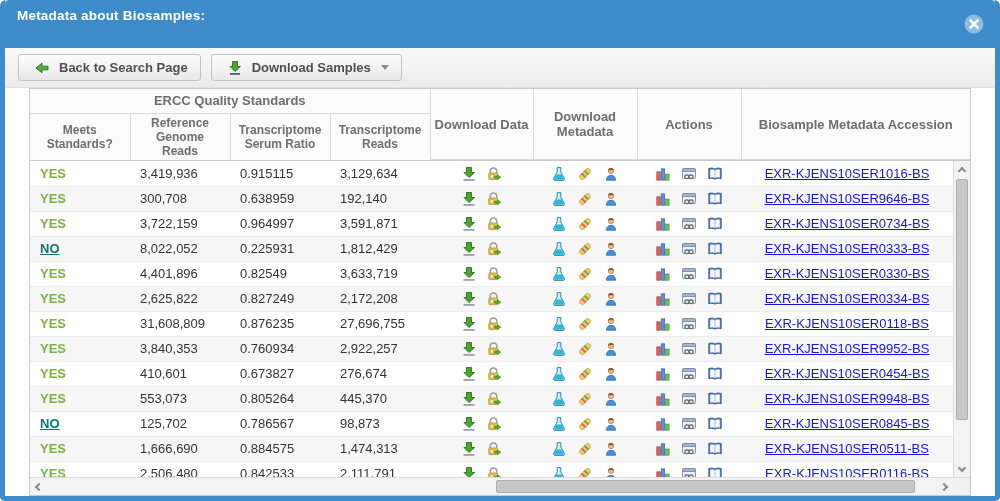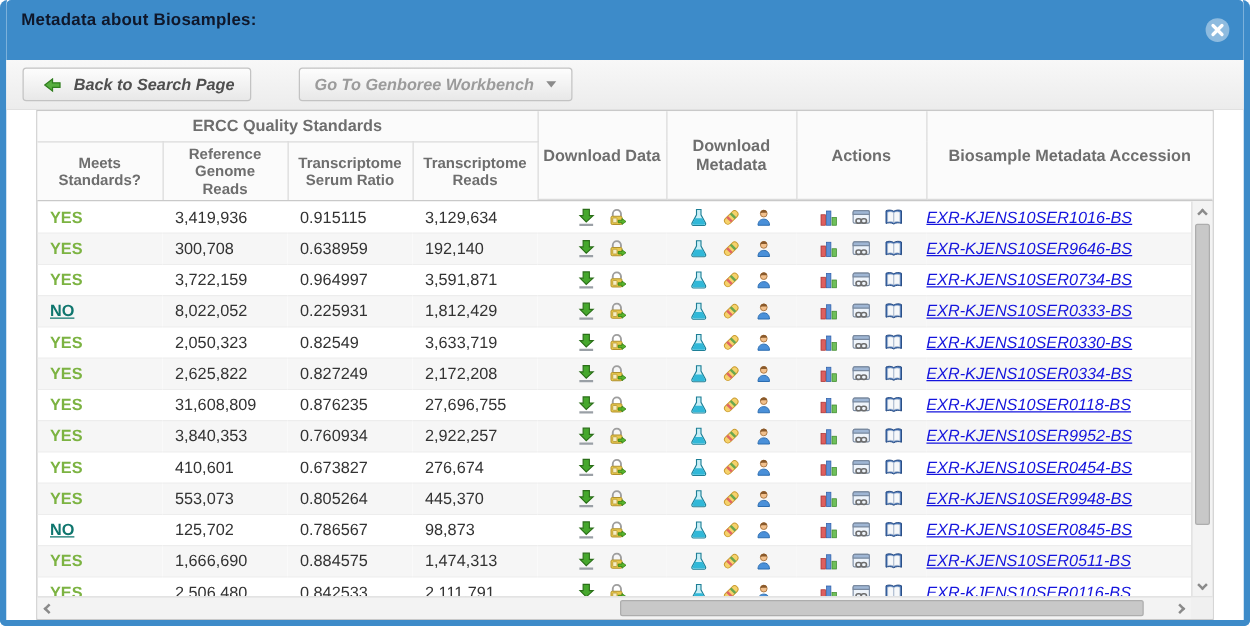--- a/index.html
+++ b/index.html
@@ -4,48 +4,48 @@
 <style>
   * { margin:0; padding:0; box-sizing:border-box; }
   html,body { background:#fff; font-family:"Liberation Sans","DejaVu Sans",sans-serif; }
   .window {
     position:relative; width:1000px; height:501px;
     border-left:5px solid #3d8bc9; border-right:5px solid #3d8bc9; border-bottom:5px solid #3d8bc9;
     border-radius:6px 6px 5px 5px; background:#fff; display:flex; flex-direction:column; overflow:hidden;
   }
   
   .titlebar { height:48px; background:#3d8bc9; border-radius:4px 4px 0 0; padding:7px 12px 0 12px; position:relative; flex:0 0 48px; }
-  .titlebar .tline { color:#0f172a; font-weight:bold; font-size:13.5px; line-height:17px; letter-spacing:.2px; }
+  .titlebar .tline { color:#ffffff; font-weight:bold; font-size:13.5px; line-height:17px; letter-spacing:.2px; }
   .close-btn { position:absolute; right:10px; top:13px; width:22px; height:22px; border:none; background:transparent; cursor:pointer; }
   
   .toolbar { height:40px; flex:0 0 40px; background:linear-gradient(#f8f8f8,#ececec); border-bottom:1px solid #e0e0e0; display:flex; align-items:center; padding:0 13px; }
   .tbtn {
     display:inline-flex; align-items:center; gap:6px; height:27px; padding:0 12px;
     background:linear-gradient(#fdfdfd,#e8e8e8); border:1px solid #c3c3c3; border-radius:3px;
-    font-weight:bold; font-size:13px; color:#4f4f4f; cursor:pointer; margin-right:10px;font-style:italic;
+    font-weight:bold; font-size:13px; color:#4f4f4f; cursor:pointer; margin-right:10px;
   }
   .tbtn.dim { color:#9b9b9b; margin-left:28px; }
   .caret { display:inline-block; width:0; height:0; border-left:4px solid transparent; border-right:4px solid transparent; border-top:5px solid #8a8a8a; margin-left:4px; }
   
   .grid { flex:1; margin:0 24px; border:1px solid #c9c9c9; display:flex; flex-direction:column; background:#fff; min-height:0; }
   table { border-collapse:collapse; table-layout:fixed; width:100%; }
   .ghead th { color:#6e6e6e; font-weight:bold; background:#fbfbfb; border-right:1px solid #dadada; vertical-align:middle; text-align:center; }
   .ghead tr.grow th { font-size:13px; height:24px; border-bottom:1px solid #dadada; }
   .ghead tr.srow th { font-size:12px; line-height:14px; height:37px; padding:2px 6px; }
   .ghead th.span2 { font-size:12.5px; line-height:15px; }
   .ghead { border-bottom:1px solid #c9c9c9; flex:0 0 auto; }
   .gbody-wrap { flex:1; display:flex; min-height:0; overflow:hidden; }
   .rows-area { flex:1; overflow:hidden; }
   .gbody td { height:25px; font-size:13px; color:#333; border-bottom:1px solid #ededed; padding:0 0 0 10px; white-space:nowrap; overflow:hidden; }
   .gbody tr:nth-child(even) td { background:#f6f6f6; }
   td.c-meets { font-weight:bold; }
   td.c-meets.yes { color:#7cb342; }
   td.c-meets.no  { color:#0f766e;text-decoration:underline; }
   td.c-icons { text-align:center; padding:0; }
-  td.c-acc { padding:0;font-style:italic; }
+  td.c-acc { text-align:center; padding:0; }
   td.c-acc a { color:#1414dd; text-decoration:underline; font-size:13px; }
   .ic { display:inline-block; width:16px; height:16px; vertical-align:middle; margin:0 3px; cursor:pointer; }
   .ic svg { display:block; }
   
   .vscroll { flex:0 0 17px; background:#f3f3f3; border-left:1px solid #ddd; display:flex; flex-direction:column; }
   .varrow { flex:0 0 16px; display:flex; align-items:center; justify-content:center; cursor:pointer; }
   .vtrack { flex:1; position:relative; }
   .vthumb { position:absolute; left:2px; right:2px; top:2px; height:85%; background:#c8c8c8; border:1px solid #adadad; border-radius:2px; cursor:pointer; }
   .hscroll { flex:0 0 18px; background:#f3f3f3; border-top:1px solid #ddd; display:flex; }
   .harrow { flex:0 0 16px; display:flex; align-items:center; justify-content:center; cursor:pointer; }
@@ -75,22 +75,28 @@
 
   <div class="toolbar">
     <button class="tbtn">
       <span class="ic">
         <svg width="16" height="16" viewBox="0 0 16 16">
             <path d="M8 3.2 v3 h6 v3.6 H8 v3 L1.8 8z" fill="#57ae3f" stroke="#2f7d1e" stroke-width="1"></path>
           </svg>
       </span>
       <span>Back to Search Page</span>
     </button>
-    <button class="tbtn dim">
-      <span>Go To Genboree Workbench</span>
+    <button class="tbtn">
+      <span class="ic">
+        <svg width="16" height="16" viewBox="0 0 16 16">
+            <path d="M5.5 1.5 h5 v5 h3 L8 11.5 3 6.5 h2.5z" fill="#46a82d" stroke="#2a6e18" stroke-width="0.9"></path>
+            <path d="M3 13.8 h10" stroke="#555" stroke-width="1.8"></path>
+          </svg>
+      </span>
+      <span>Download Samples</span>
       <span class="caret"></span>
     </button>
   </div>
 
   <div class="grid">
 
     <div class="ghead">
       <table>
         <colgroup>
           <col style="width:100px">
@@ -433,21 +439,21 @@
                     </svg>
       </span>
     </td>
     <td class="c-acc">
       <a href="#">EXR-KJENS10SER0333-BS</a>
     </td>
   </tr>
 
   <tr>
     <td class="c-meets yes">YES</td>
-    <td>2,050,323</td>
+    <td>4,401,896</td>
     <td>0.82549</td>
     <td>3,633,719</td>
     <td class="c-icons">
       <span class="ic">
         <svg width="16" height="16" viewBox="0 0 16 16">
                       <path d="M5.5 1.5 h5 v5 h3 L8 11.5 3 6.5 h2.5z" fill="#46a82d" stroke="#2a6e18" stroke-width="0.9"></path>
                       <rect x="2.5" y="13" width="11" height="1.8" fill="#9aa0a6"></rect>
                     </svg>
       </span>
       <span class="ic">

